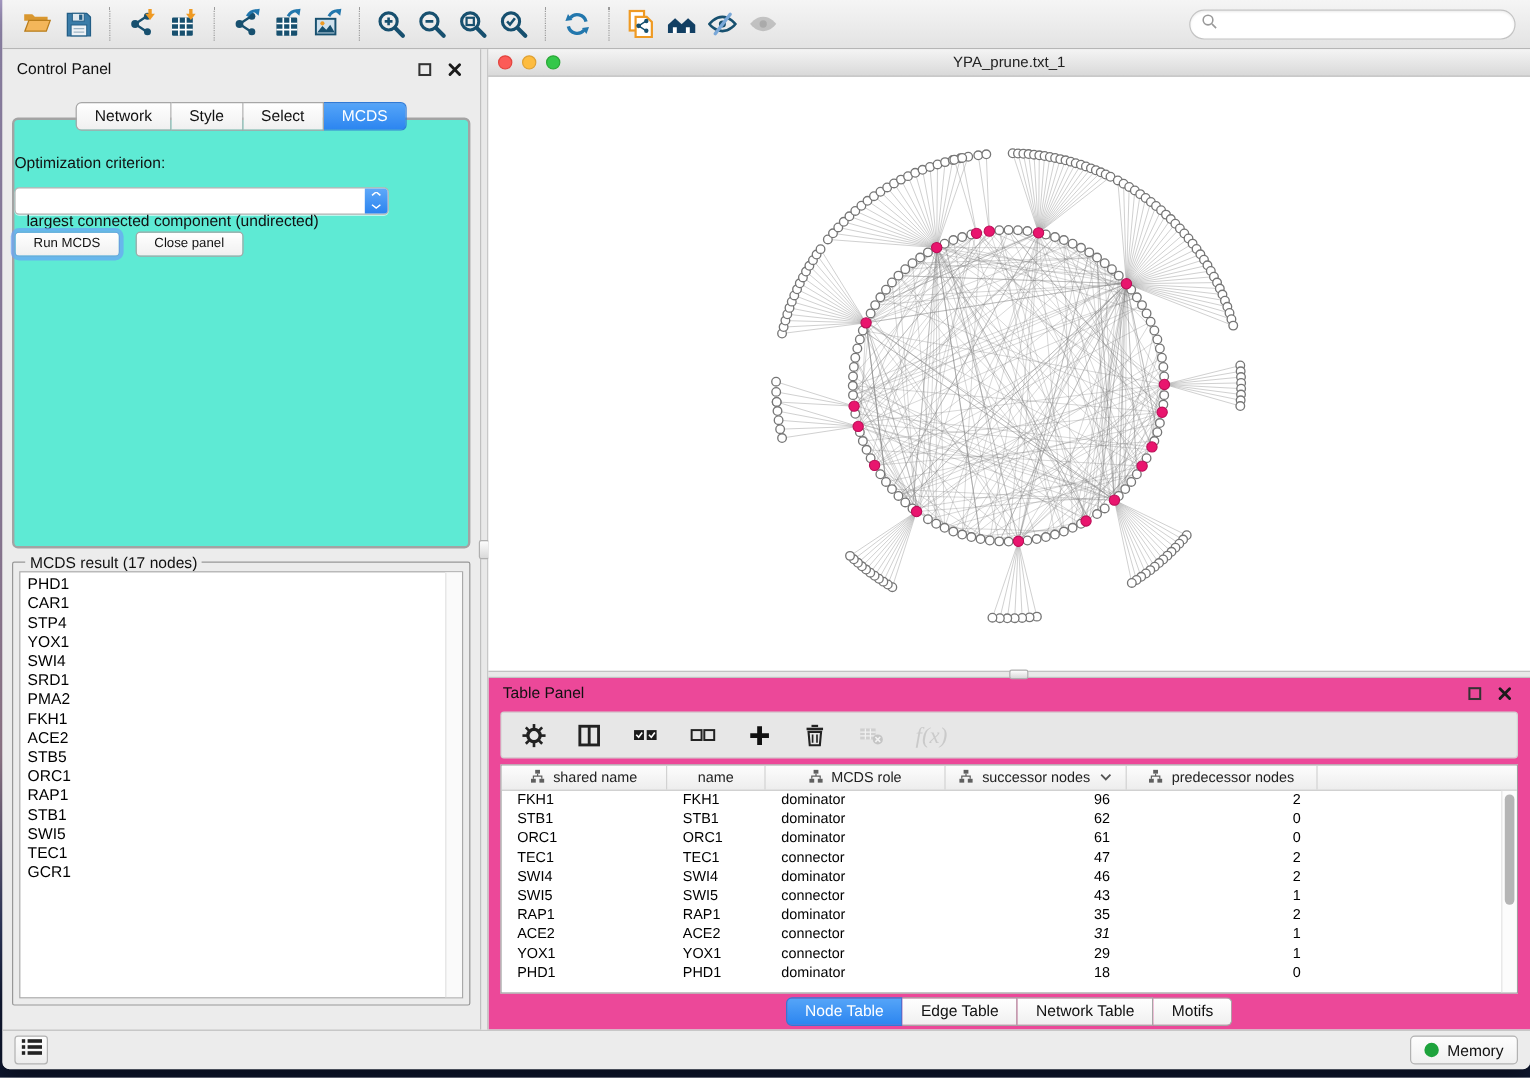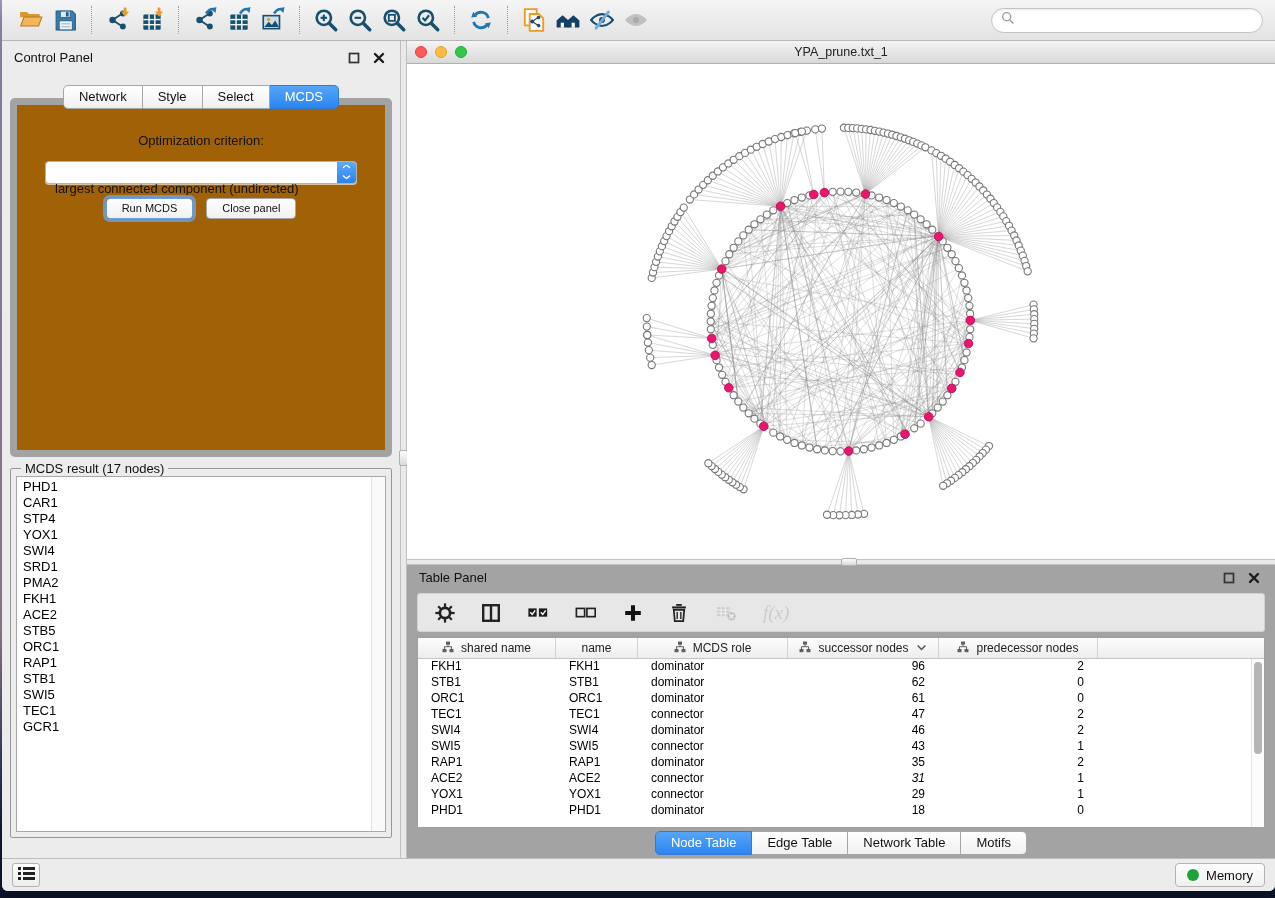--- a/index.html
+++ b/index.html
@@ -32,22 +32,22 @@
   .mini-btn { width:18px; height:18px; display:flex; align-items:center; justify-content:center; margin-left:7px; }
 
   .seg-row { display:flex; justify-content:center; position:relative; z-index:2; margin-top:15px; }
   .seg { display:flex; }
   .seg .segment { font-size:13px; color:#111; background:linear-gradient(#ffffff,#f0f0f0);
     border:1px solid #a6a6a6; border-left-width:0; padding:3px 15px 4px; cursor:default; }
   .seg .segment:first-child { border-left-width:1px; border-radius:5px 0 0 5px; }
   .seg .segment:last-child { border-radius:0 5px 5px 0; }
   .seg .segment.active { background:linear-gradient(#55a5f8,#2c85f0); color:#fff; border-color:#2f7ad6; }
 
-  .cp-body { flex:1; margin:-11px 8px 0 8px; background:#a16207; border:7px solid #a3a3a3;
-    border-radius:5px; padding-top:28px; display:flex; flex-direction:column; align-items:center; }
+  .cp-body { flex:1; margin:-11px 8px 0 8px; background:#5eead4; border:2px solid #a3a3a3;
+    border-radius:5px; padding-top:28px; display:flex; flex-direction:column; }
   .opt-label { font-size:13px; color:#111; margin-bottom:13px; }
   .dropdown { width:312px; height:23px; background:#fff; border:1px solid #b2b2b2; border-radius:4px;
     display:flex; align-items:center; font-size:13px; color:#111; box-shadow:0 1px 0 rgba(255,255,255,.6); }
   .dropdown .dd-text { flex:1; padding-left:9px; white-space:nowrap;margin-top:32px; }
   .dropdown .dd-step { width:19px; height:21px; border-radius:0 3px 3px 0;
     background:linear-gradient(#5fa9f9,#2a83ef); display:flex; flex-direction:column; align-items:center; justify-content:center; gap:1px; }
   .btn-row { display:flex; gap:13px; margin-top:14px; }
   .push-btn { font-size:11px; color:#111; background:linear-gradient(#ffffff,#f0f0f0);
     border:1px solid #a6a6a6; border-radius:4px; padding:3px 15px 4px; }
   .push-btn.focused { box-shadow:0 0 0 3px rgba(107,165,244,.75); border-color:#6ba0e0; }
@@ -74,21 +74,21 @@
   .traffic { display:flex; gap:8px; }
   .light { width:12px; height:12px; border-radius:50%; }
   .light.red { background:#fc5b57; border:1px solid #e2443e; }
   .light.yellow { background:#fdbc40; border:1px solid #dfa133; }
   .light.green { background:#34c84a; border:1px solid #2aa837; }
   .net-title { position:absolute; left:0; right:0; text-align:center; font-size:12.5px; color:#222; }
   .net-canvas { flex:1; background:#fff; position:relative; min-height:0; }
   .net-canvas svg { position:absolute; inset:0; width:100%; height:100%; }
 
   
-  .tpanel { flex:0 0 293px; background:#a3a3a3; display:flex; flex-direction:column; }
+  .tpanel { flex:0 0 293px; background:#ec4899; display:flex; flex-direction:column; }
   .tp-toolbar { margin:3px 10px 5px 10px; height:39px; background:#e7e7e7; border:1px solid #d2d2d2;
     border-radius:3px; display:flex; align-items:center; gap:24px; padding:0 16px; }
   .tp-btn { display:flex; align-items:center; justify-content:center; }
 
   .grid-wrap { flex:1; margin:0 10px; background:#fff; border:1px solid #9f9f9f; display:flex; flex-direction:column; position:relative; overflow:hidden; }
   .grid-head { height:21px; flex:0 0 21px; display:flex; background:linear-gradient(#fdfdfd,#ededed); border-bottom:1px solid #c6c6c6; }
   .gh-cell { display:flex; align-items:center; justify-content:center; gap:7px; font-size:12px; color:#222;
     border-right:1px solid #d2d2d2; overflow:hidden; }
   .gh-cell:last-child { border-right:0; }
   .grid-body { flex:1; position:relative; }

